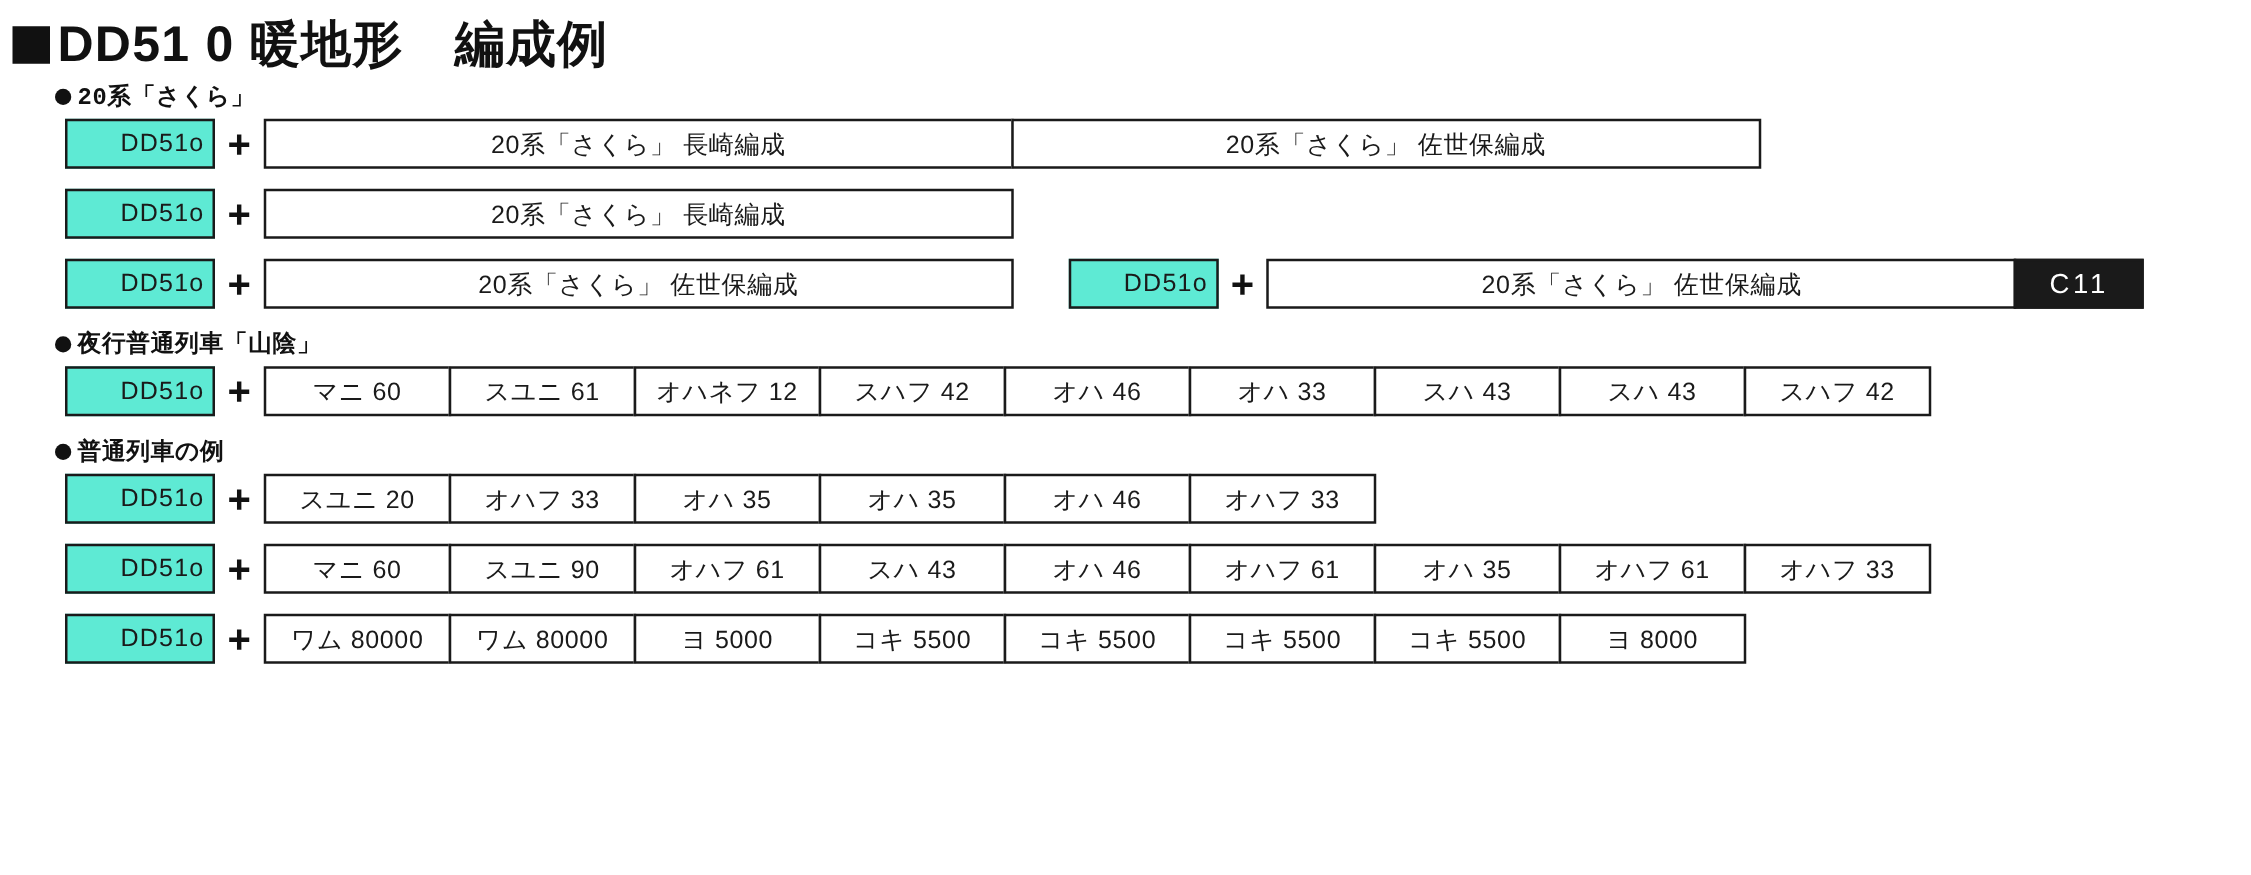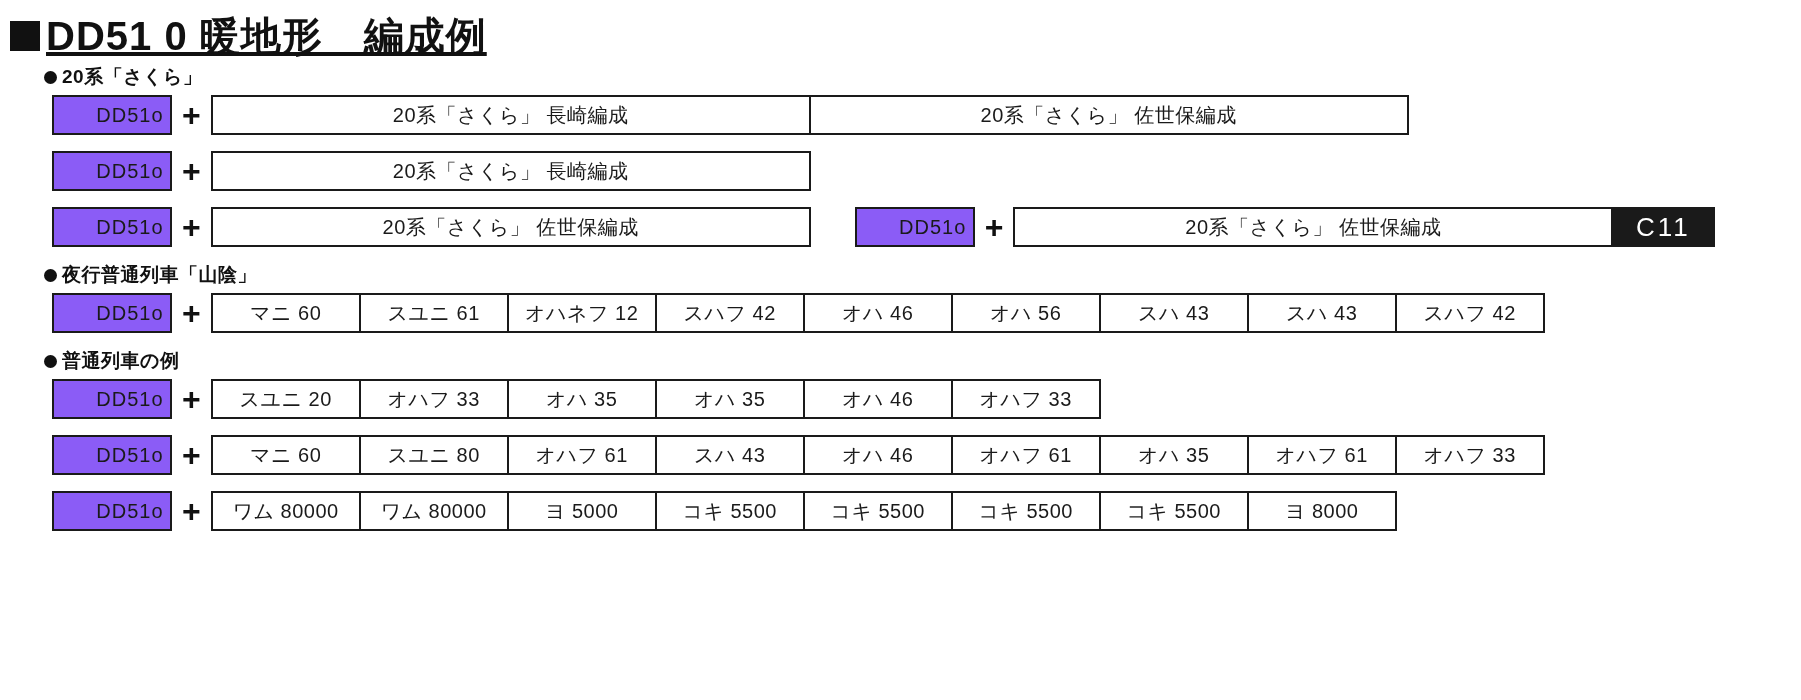--- a/index.html
+++ b/index.html
@@ -27,39 +27,39 @@
   .title {
     display: flex;
     align-items: center;
     gap: 4px;
     margin: 4px 0 6px 10px;
     font-size: 40px;
     font-weight: 700;
     letter-spacing: 1px;
     line-height: 1.1;
     color: #111;
-    text-decoration: underline;
   }
   .title-square {
     width: 30px;
     height: 30px;
     background: #111;
     display: inline-block;
     margin-right: 2px;
   }
 
   
   .section-head {
     display: flex;
     align-items: center;
     font-size: 19px;
     font-weight: 700;
     margin: 0 0 4px 44px;
     color: #111;
     letter-spacing: 0.5px;
+    font-family: Liberation Mono, monospace;
   }
   .bullet {
     width: 13px;
     height: 13px;
     border-radius: 50%;
     background: #111;
     display: inline-block;
     margin-right: 5px;
   }
 
@@ -80,21 +80,21 @@
 
   .loco {
     width: 120px;
     height: 40px;
     border: 2px solid #1a1a1a;
     display: flex;
     align-items: center;
     justify-content: center;
     font-size: 20px;
     letter-spacing: 1px;
-    background: #8b5cf6;
+    background: #5eead4;
     box-sizing: border-box;
     padding-left: 36px;
   }
   .plus {
     font-size: 32px;
     font-weight: 700;
     margin: 0 10px;
     line-height: 1;
     color: #111;
   }
@@ -119,21 +119,21 @@
   .car + .car {
     margin-left: -2px;
   }
   .car.wide { width: 600px; }
   .car.unit { width: 150px; }
   .car.tail {
     background: #1a1a1a;
     color: #ffffff;
     width: 104px;
     letter-spacing: 3px;
-    font-size: 26px;
+    font-size: 22px;
   }
 </style>
 </head>
 <body>
 
 <div class="page">
 
   <div class="title">
     <span class="title-square"></span>
     <span>DD51 0 暖地形　編成例</span>
@@ -187,21 +187,21 @@
       <div class="train-row">
         <div class="group">
           <div class="loco">DD51o</div>
           <div class="plus">+</div>
           <div class="cars">
             <div class="car unit">マニ 60</div>
             <div class="car unit">スユニ 61</div>
             <div class="car unit">オハネフ 12</div>
             <div class="car unit">スハフ 42</div>
             <div class="car unit">オハ 46</div>
-            <div class="car unit">オハ 56</div>
+            <div class="car unit">オハ 33</div>
             <div class="car unit">スハ 43</div>
             <div class="car unit">スハ 43</div>
             <div class="car unit">スハフ 42</div>
           </div>
         </div>
       </div>
       <div class="section-head">
         <span class="bullet"></span>
         <span>普通列車の例</span>
       </div>
@@ -218,21 +218,21 @@
             <div class="car unit">オハフ 33</div>
           </div>
         </div>
       </div>
       <div class="train-row">
         <div class="group">
           <div class="loco">DD51o</div>
           <div class="plus">+</div>
           <div class="cars">
             <div class="car unit">マニ 60</div>
-            <div class="car unit">スユニ 80</div>
+            <div class="car unit">スユニ 90</div>
             <div class="car unit">オハフ 61</div>
             <div class="car unit">スハ 43</div>
             <div class="car unit">オハ 46</div>
             <div class="car unit">オハフ 61</div>
             <div class="car unit">オハ 35</div>
             <div class="car unit">オハフ 61</div>
             <div class="car unit">オハフ 33</div>
           </div>
         </div>
       </div>

